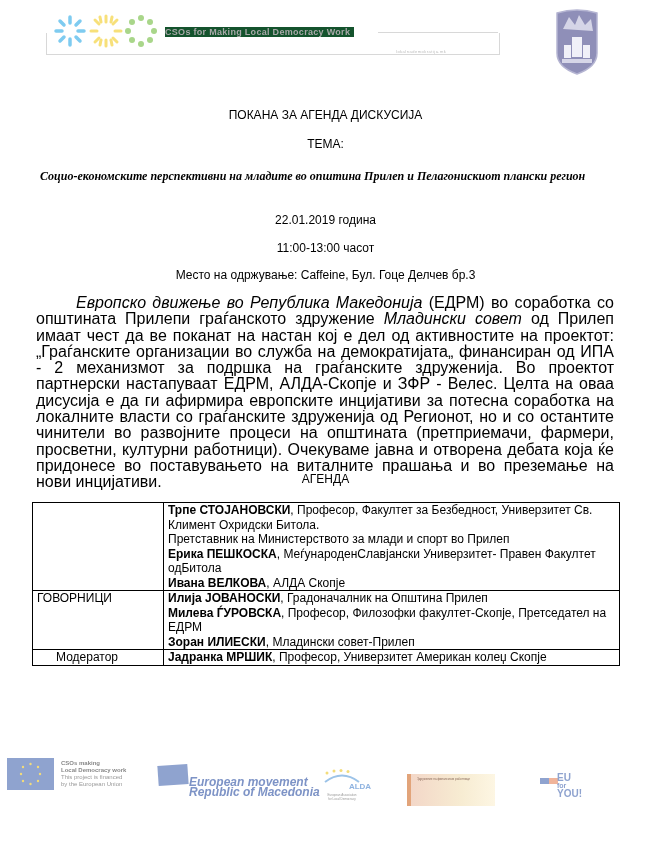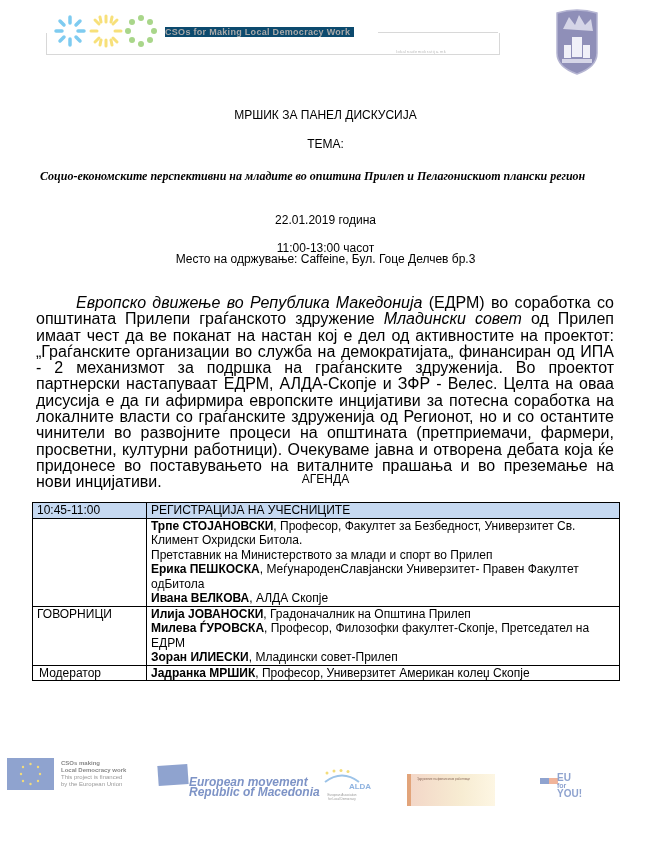--- a/index.html
+++ b/index.html
@@ -5,21 +5,21 @@
   html, body { margin: 0; padding: 0; background: #fff; }
   body { width: 651px; height: 842px; position: relative; overflow: hidden;
          font-family: "Liberation Sans", sans-serif; color: #000; }
   .header { position: absolute; left: 0; top: 0; width: 651px; height: 95px; }
   .cso-frame { position: absolute; left: 46px; top: 33px; width: 452px; height: 21px;
                border-left: 1px solid #d8d8d8; border-bottom: 1px solid #d8d8d8; border-right: 1px solid #d8d8d8; }
   .cso-line { position: absolute; left: 378px; top: 32px; width: 120px; height: 1px; background: #d8d8d8; }
   .cso-site { position: absolute; left: 392px; top: 49px; font-size: 4px; color: #bbb; background: #fff; padding: 0 4px; letter-spacing: 0.5px; }
   .burst { position: absolute; top: 14px; width: 34px; height: 34px; }
   .cso-title { position: absolute; left: 165px; top: 27px; font-size: 9px; font-weight: bold; color: #a8a8a8;
-               letter-spacing: 0.3px; background: #0c4a6e; padding-right: 4px; }
+               letter-spacing: 0.3px; background: #14532d; padding-right: 4px; }
   .crest { position: absolute; left: 553px; top: 7px; width: 48px; height: 68px; }
 
   .center { position: absolute; left: 0; width: 651px; text-align: center; font-size: 12px; }
   .subtitle { position: absolute; left: 40px; width: 571px; text-align: left;
               font-family: "Liberation Serif", serif; font-style: italic; font-weight: bold; font-size: 12px; line-height: 16px; }
   .body-text { position: absolute; left: 36px; top: 295px; width: 578px; font-size: 16px; line-height: 16.3px;
                text-align: justify; }
   .body-text .ind { display: inline-block; width: 40px; }
 
   table.agenda { position: absolute; left: 32px; top: 502px; width: 588px; border-collapse: collapse; font-size: 12px; }
@@ -83,58 +83,54 @@
   <svg class="crest" viewBox="0 0 48 68">
     <path d="M4 6 Q24 0 44 6 L44 46 Q44 60 24 67 Q4 60 4 46 Z" fill="#8f8fb8" stroke="#b5b5d2" stroke-width="1.5"></path>
     <path d="M10 22 L16 10 L22 18 L26 8 L32 18 L38 12 L40 24 Z" fill="#e6e6f2" opacity="0.8"></path>
     <rect x="19" y="30" width="10" height="20" fill="#f0f0f8"></rect>
     <rect x="11" y="38" width="7" height="13" fill="#f0f0f8"></rect>
     <rect x="30" y="38" width="7" height="13" fill="#f0f0f8"></rect>
     <rect x="9" y="52" width="30" height="4" fill="#d6d6e8"></rect>
   </svg>
 </div>
 
-<div class="center" style="top:108px">МРШИК ЗА ПАНЕЛ ДИСКУСИЈА</div>
+<div class="center" style="top:108px">ПОКАНА ЗА АГЕНДА ДИСКУСИЈА</div>
 <div class="center" style="top:137px">ТЕМА:</div>
 <div class="subtitle" style="top:168px">Социо-економските перспективни на младите во општина Прилеп и Пелагонискиот плански регион</div>
 <div class="center" style="top:213px">22.01.2019 година</div>
 <div class="center" style="top:241px">11:00-13:00 часот</div>
-<div class="center" style="top:252px">Место на одржување: Caffeine, Бул. Гоце Делчев бр.3</div>
+<div class="center" style="top:268px">Место на одржување: Caffeine, Бул. Гоце Делчев бр.3</div>
 
 <div class="body-text">
   <span class="ind"></span><i>Европско движење во Република Македонија</i><span> (ЕДРМ) во соработка со општината Прилепи граѓанското здружение </span><i>Младински совет</i><span>  од Прилеп имаат чест да ве поканат на настан кој е дел од активностите на проектот: „Граѓанските организации во служба на демократијата„  финансиран од ИПА - 2 механизмот за подршка на граѓанските здруженија. Во проектот партнерски настапуваат ЕДРМ, АЛДА-Скопје и ЗФР - Велес. Целта на оваа дисусија е да ги афирмира европските инцијативи за потесна соработка на локалните власти со граѓанските здруженија од Регионот, но и со остантите чинители во развојните процеси на општината (претприемачи, фармери, просветни, културни работници).  Очекуваме јавна и отворена дебата која ќе придонесе во поставувањето на виталните прашања и  во преземање на нови инцијативи.</span>
 </div>
 
 <div class="center" style="top:472px">АГЕНДА</div>
 
 <table class="agenda">
   <tbody>
-      <tr class="hl">
-    <td class="c1">10:45-11:00</td>
-    <td>РЕГИСТРАЦИЈА НА УЧЕСНИЦИТЕ</td>
-  </tr>
   <tr>
     <td class="c1"></td>
     <td class="spk">
       <div><b>Трпе СТОЈАНОВСКИ</b><span>,  Професор, Факултет за Безбедност, Универзитет Св. Климент Охридски Битола.</span></div>
       <div><span>Претставник на Министерството за млади и спорт во Прилеп</span></div>
       <div><b>Ерика ПЕШКОСКА</b><span>, МеѓународенСлавјански Универзитет- Правен Факултет одБитола</span></div>
       <div><b>Ивана ВЕЛКОВА</b><span>, АЛДА Скопје</span></div>
     </td>
   </tr>
   <tr>
     <td class="c1">ГОВОРНИЦИ</td>
     <td class="spk">
       <div><b>Илија ЈОВАНОСКИ</b><span>, Градоначалник на Општина Прилеп</span></div>
       <div><b>Милева ЃУРОВСКА</b><span>, Професор, Филозофки факултет-Скопје, Претседател на ЕДРМ</span></div>
       <div><b>Зоран ИЛИЕСКИ</b><span>, Младински совет-Прилеп</span></div>
     </td>
   </tr>
   <tr>
-    <td class="c1" style="padding-left:6px">Модератор</td>
+    <td class="c1" style="padding-left:23px">Модератор</td>
     <td class="spk"><b>Јадранка МРШИК</b><span>, Професор, Универзитет Американ колеџ Скопје</span></td>
   </tr>
 </tbody>
   </table>
 
 <div class="footer">
   <div class="eu-flag" style="left:7px;top:13px;width:47px;height:32px">
     <svg width="47" height="32" viewBox="0 0 47 32">
         <g fill="#f3dc7a">
           <circle cx="23.5" cy="6" r="1.2"></circle>

